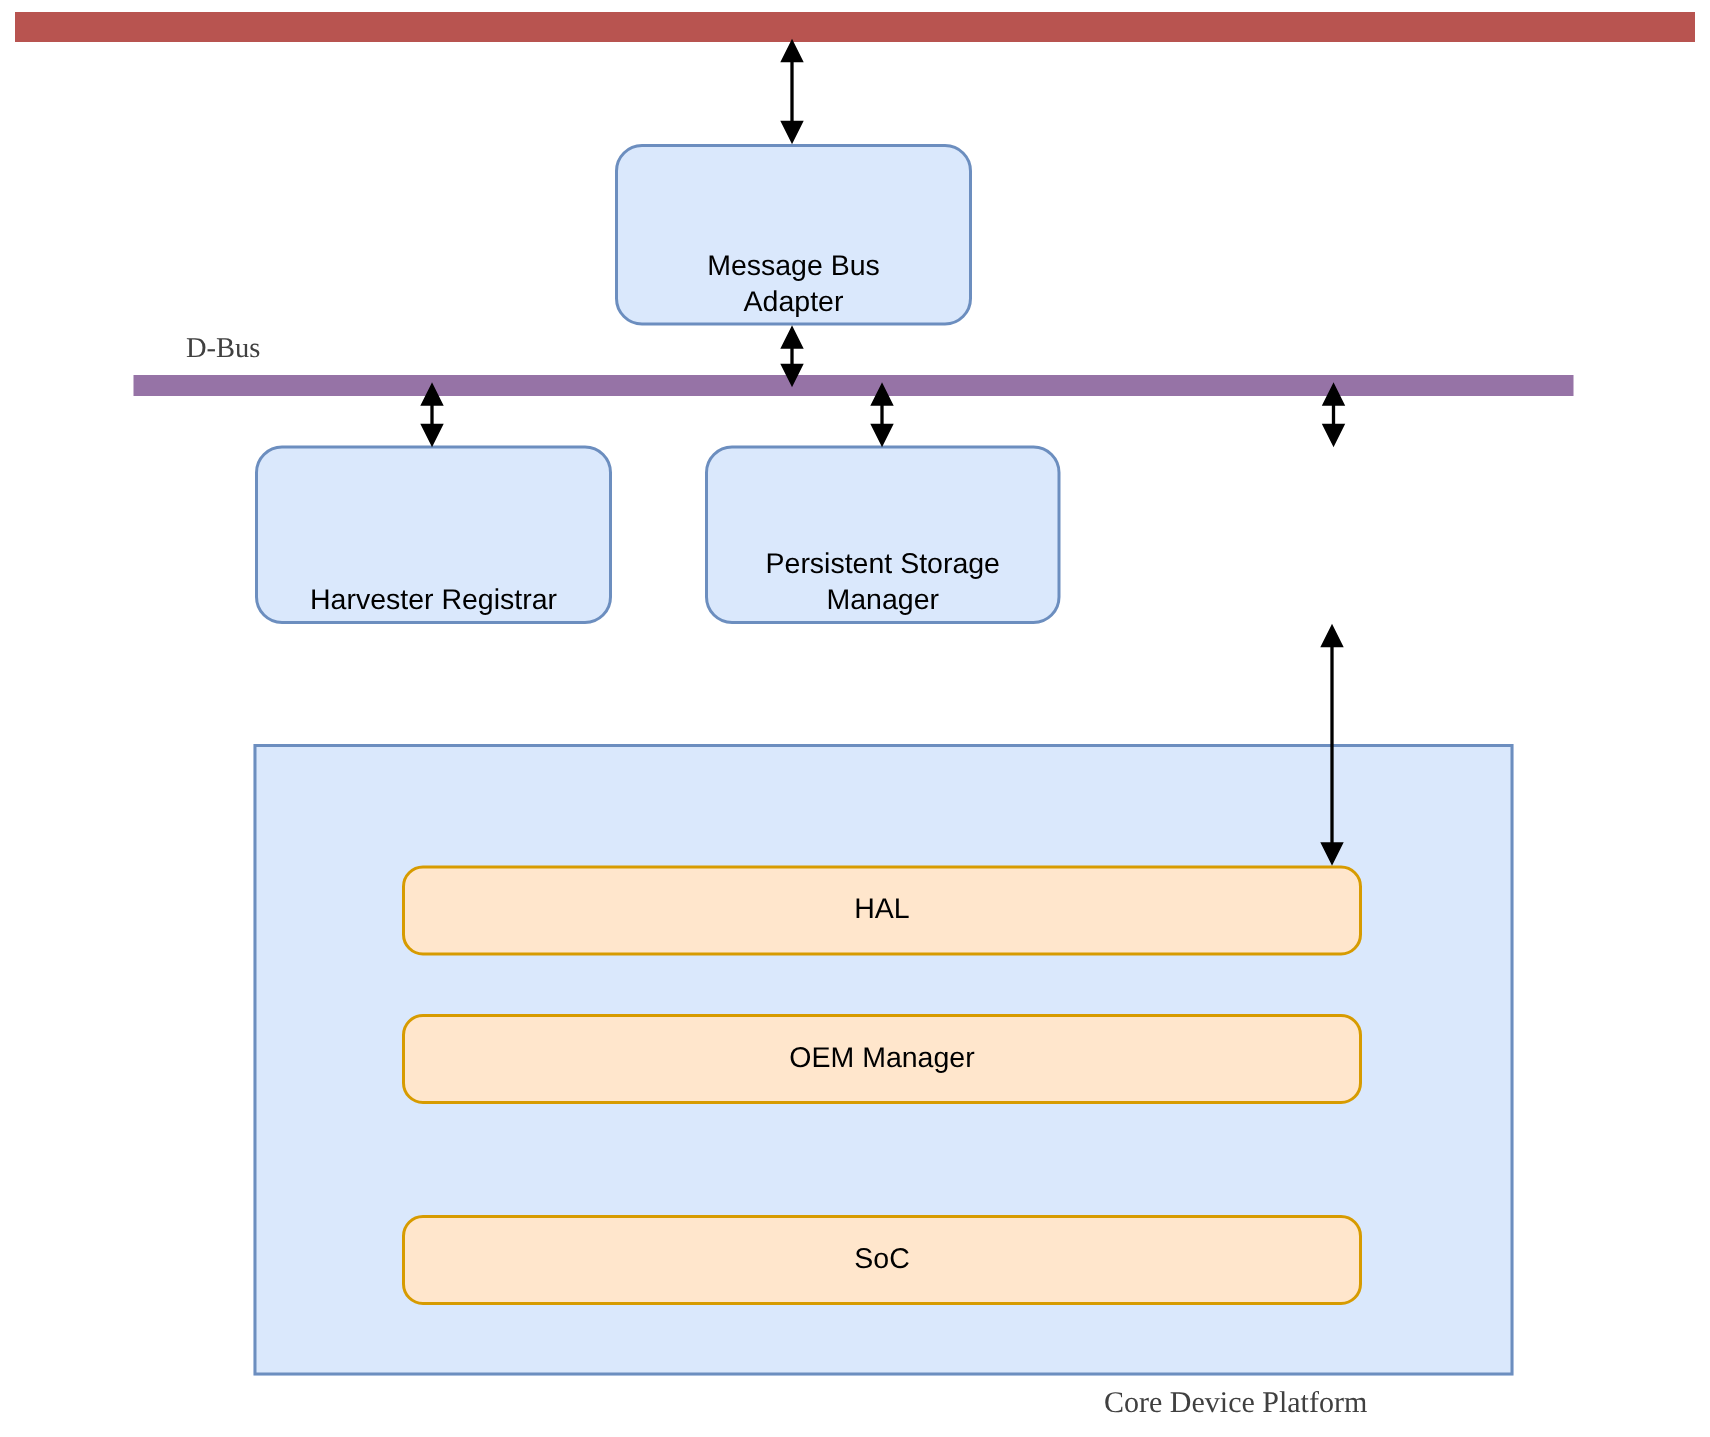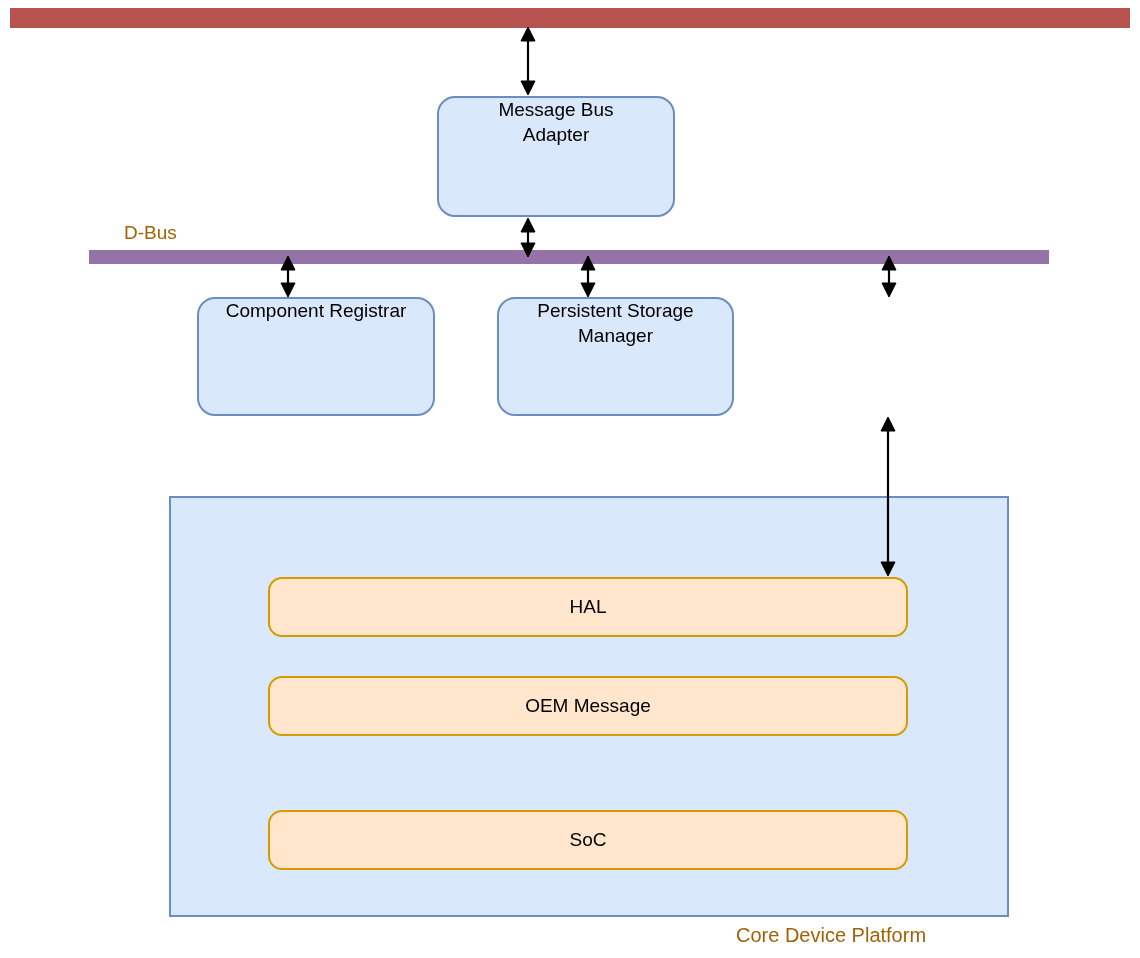--- a/index.html
+++ b/index.html
@@ -27,28 +27,27 @@
     left: 89px; top: 250px;
     width: 960px; height: 14px;
     background: #9673a6;
   }
   .node {
     position: absolute;
     background: #dae8fc;
     border: 2px solid #6c8ebf;
     border-radius: 18px;
     display: flex;
-    align-items: flex-start;
+    align-items: flex-end;
     justify-content: center;
     text-align: center;
     font-size: 19px;
     line-height: 1.3;
     color: #000000;
     box-sizing: border-box;
-    margin-left: 27px;
   }
   .node-mba  { left: 410px; top: 96px;  width: 238px; height: 121px; }
   .node-cr   { left: 170px; top: 297px; width: 238px; height: 119px; }
   .node-psm  { left: 470px; top: 297px; width: 237px; height: 119px; }
   .node-wh   { left: 771px; top: 297px; width: 237px; height: 119px; }
   .node-mba .node-label { max-width: 150px; }
   .node-psm .node-label { max-width: 205px; }
   .platform {
     position: absolute;
     left: 169px; top: 496px;
@@ -71,22 +70,23 @@
     box-sizing: border-box;
     left: 268px;
     width: 640px;
     height: 60px;
   }
   .layer-hal { top: 577px; }
   .layer-oem { top: 676px; }
   .layer-soc { top: 796px; margin-top: 14px; }
   .floating-label {
     position: absolute;
-    color: #a16207;
+    color: #404040;
     white-space: nowrap;
+    font-family: Liberation Serif, serif;
   }
   .label-dbus {
     left: 124px; top: 222px;
     font-size: 19px;
   }
   .label-platform {
     left: 736px; top: 924px;
     width: 226px;
     font-size: 20px;
     text-align: left;
@@ -116,33 +116,33 @@
 
   <div class="node node-mba">
     <span class="node-label">Message Bus Adapter</span>
   </div>
 
   <div class="floating-label label-dbus">D-Bus</div>
 
   <div class="bus-bar bus-dbus"></div>
 
   <div class="node node-cr">
-    <span class="node-label">Component Registrar</span>
+    <span class="node-label">Harvester Registrar</span>
   </div>
   <div class="node node-psm">
     <span class="node-label">Persistent Storage Manager</span>
   </div>
 
   <div class="platform"></div>
 
   <div class="layer layer-hal">
     <span class="layer-label">HAL</span>
   </div>
   <div class="layer layer-oem">
-    <span class="layer-label">OEM Message</span>
+    <span class="layer-label">OEM Manager</span>
   </div>
   <div class="layer layer-soc">
     <span class="layer-label">SoC</span>
   </div>
 
   <div class="floating-label label-platform">Core Device Platform</div>
 
   <svg class="arrow-layer" viewBox="0 0 1140 958" xmlns="http://www.w3.org/2000/svg">
 
     <g>

